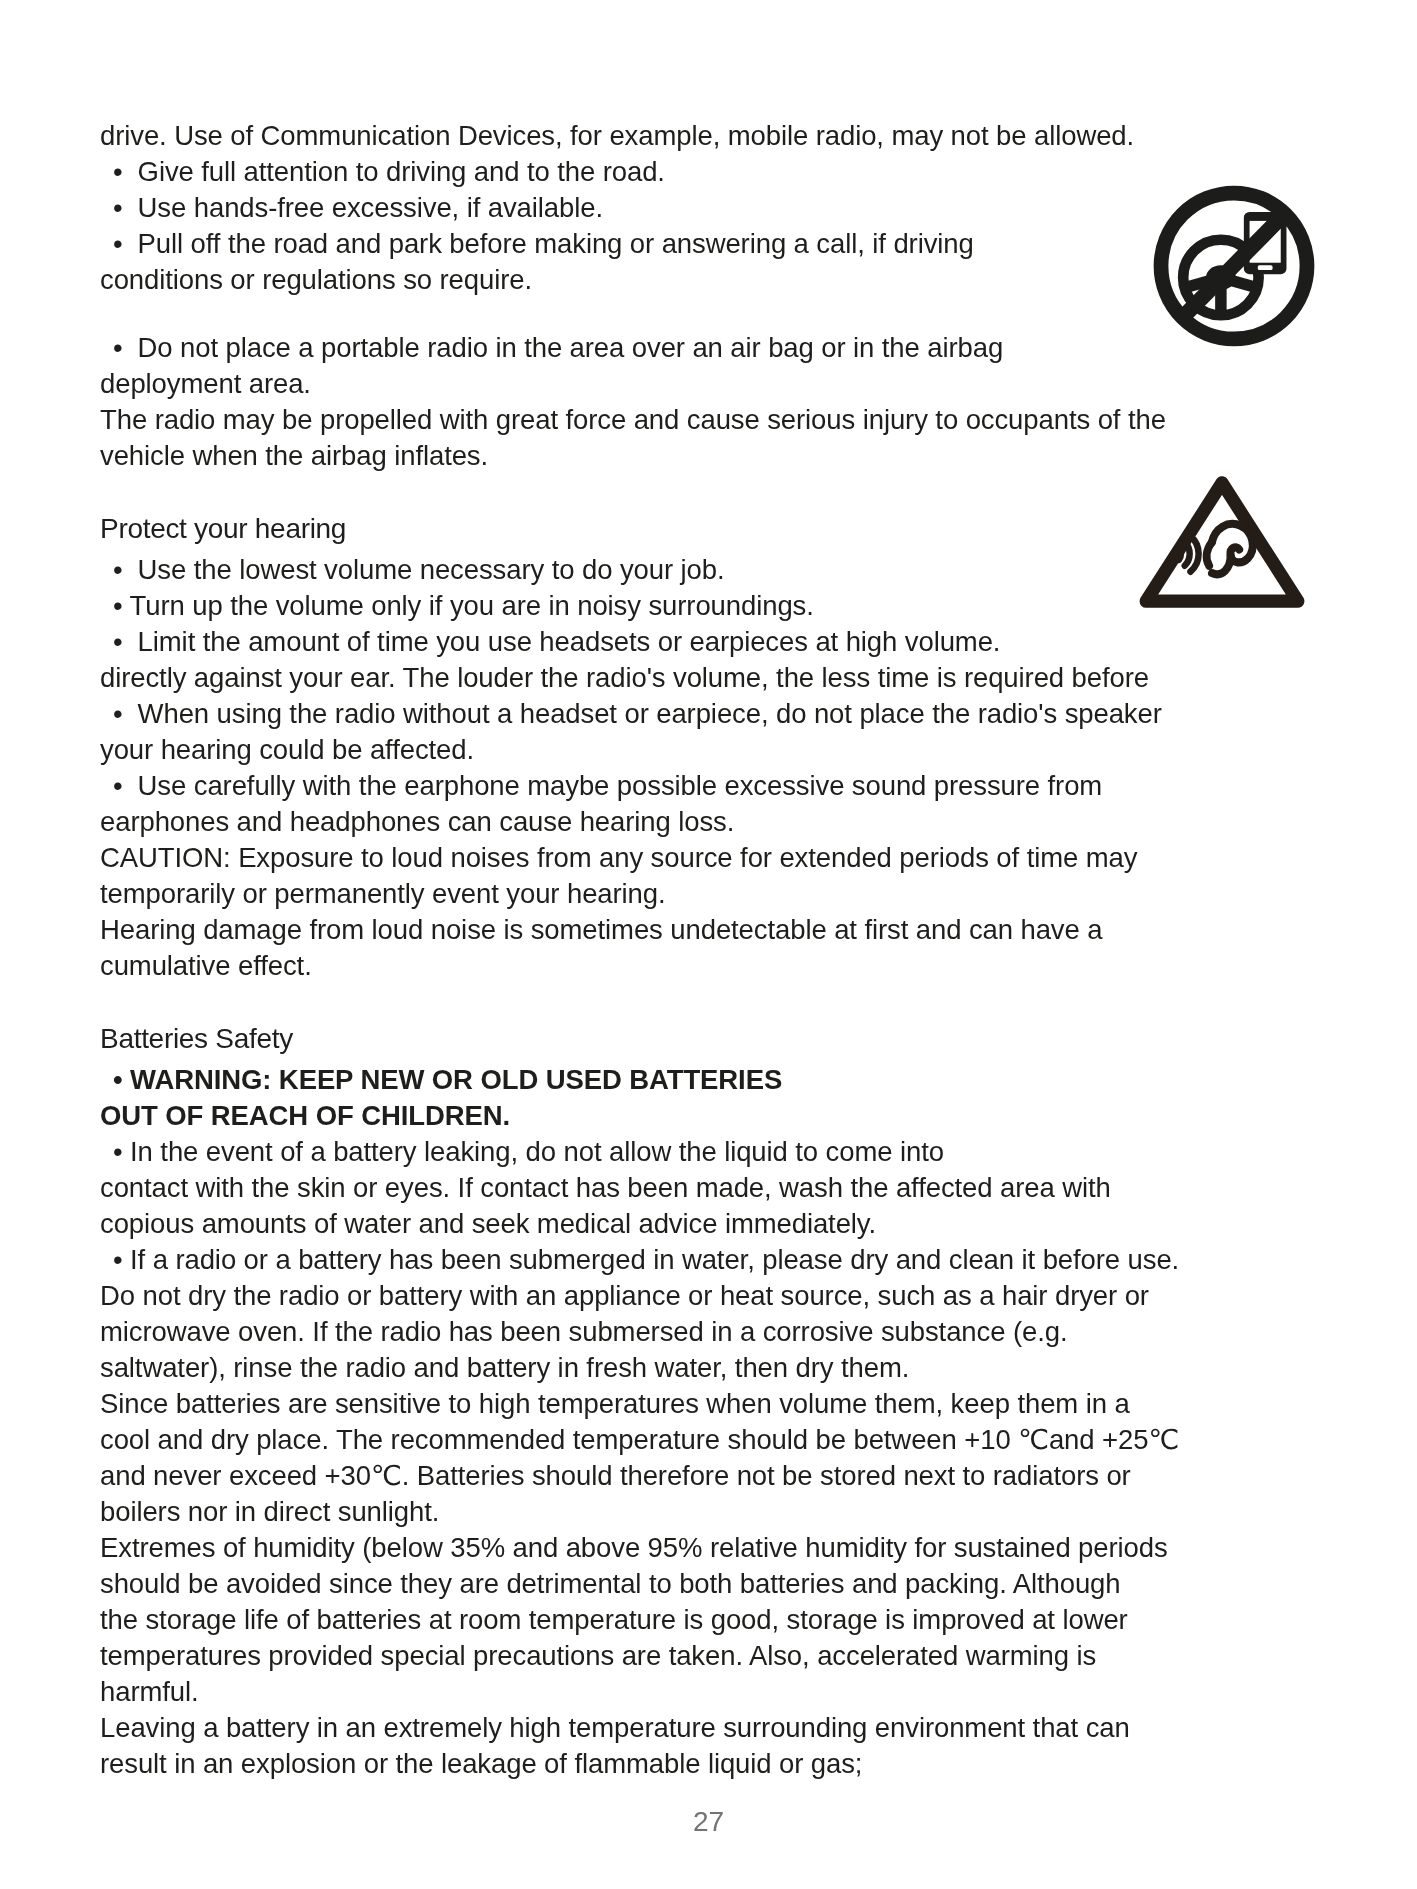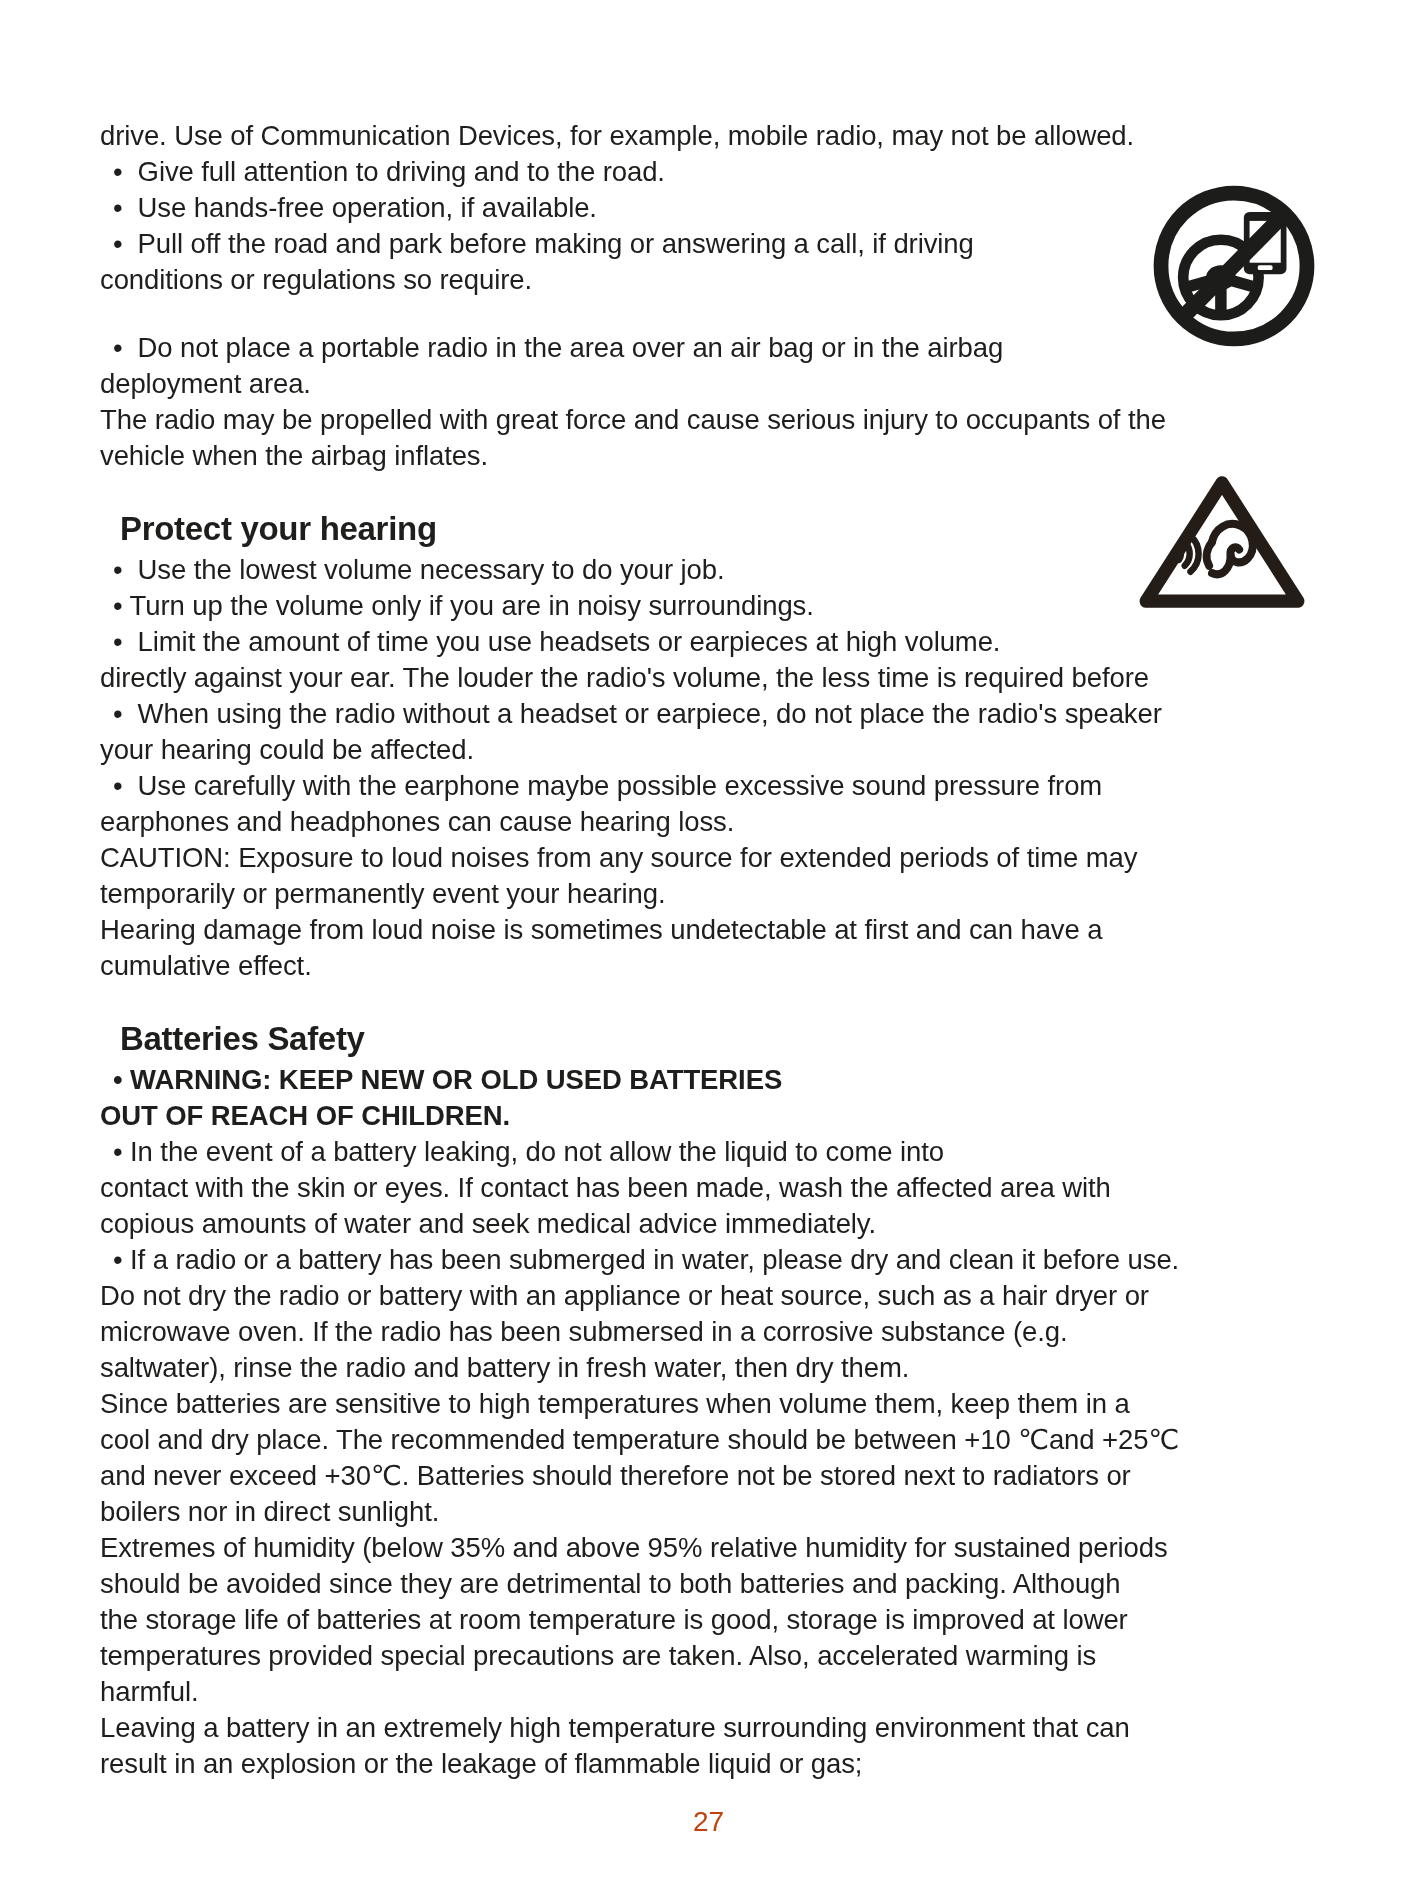--- a/index.html
+++ b/index.html
@@ -21,49 +21,48 @@
   .line{
     font-size:27.5px;
     line-height:36px;
     height:36px;
     white-space:pre;
     letter-spacing:-0.1px;
   }
   .bullet{ padding-left:13px; }
   .bold{ font-weight:700; }
   .heading{
-    font-size:33px;
-    font-weight:700;
+    font-size:28px;
+    font-weight:400;
     height:46px;
     line-height:46px;
     letter-spacing:-0.3px;
-    margin-left:20px;
   }
   .spacer{ height:32px; }
   .icon{ position:absolute; }
   .icon-no-phone{ left:1152px; top:184px; width:164px; height:164px; }
   .icon-hearing{ left:1136px; top:468px; width:172px; height:148px; }
   .footer{
     position:absolute;
     left:0; right:0;
     top:1806px;
     text-align:center;
     font-size:28px;
-    color:#c2410c;
+    color:#737373;
   }
 </style>
 </head>
 <body>
 
 <div class="page">
 
   <div class="doc">
       <div class="line">drive. Use of Communication Devices, for example, mobile radio, may not be allowed.</div>
       <div class="line bullet">•  Give full attention to driving and to the road.</div>
-      <div class="line bullet">•  Use hands-free operation, if available.</div>
+      <div class="line bullet">•  Use hands-free excessive, if available.</div>
       <div class="line bullet">•  Pull off the road and park before making or answering a call, if driving</div>
       <div class="line">conditions or regulations so require.</div>
       <div class="line spacer"></div>
       <div class="line bullet">•  Do not place a portable radio in the area over an air bag or in the airbag</div>
       <div class="line">deployment area.</div>
       <div class="line">The radio may be propelled with great force and cause serious injury to occupants of the</div>
       <div class="line">vehicle when the airbag inflates.</div>
       <div class="line spacer"></div>
       <div class="line heading">Protect your hearing</div>
       <div class="line bullet">•  Use the lowest volume necessary to do your job.</div>

